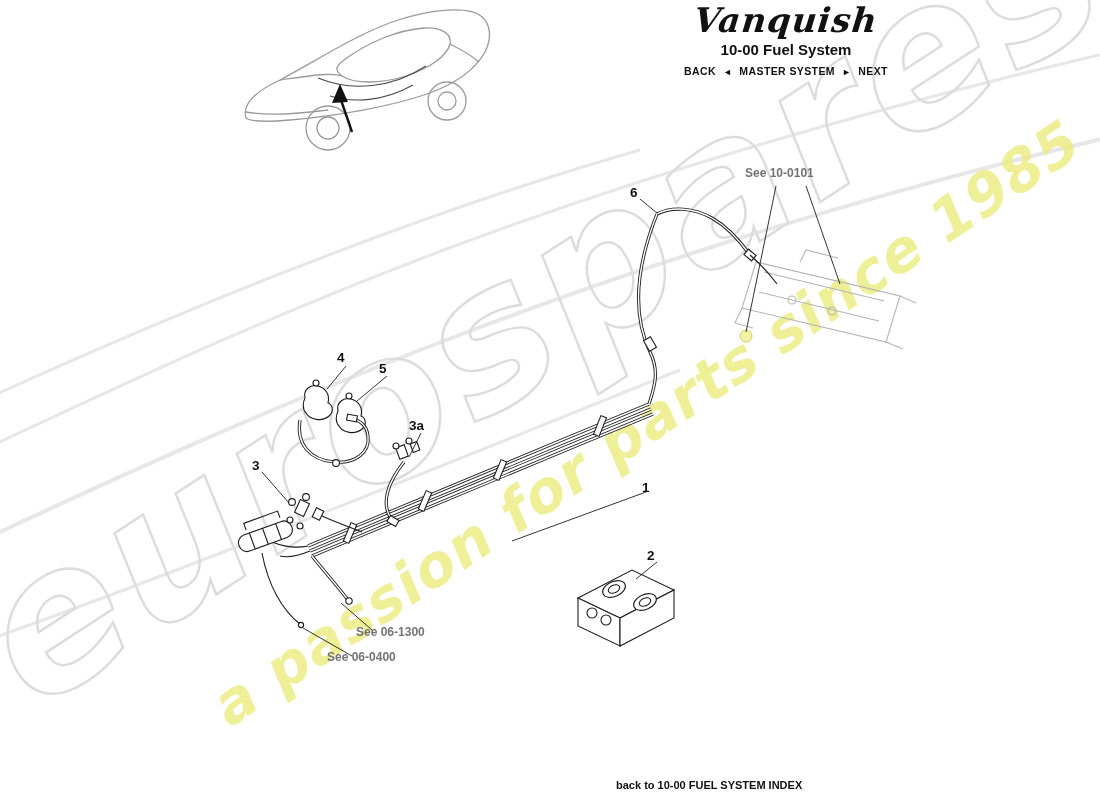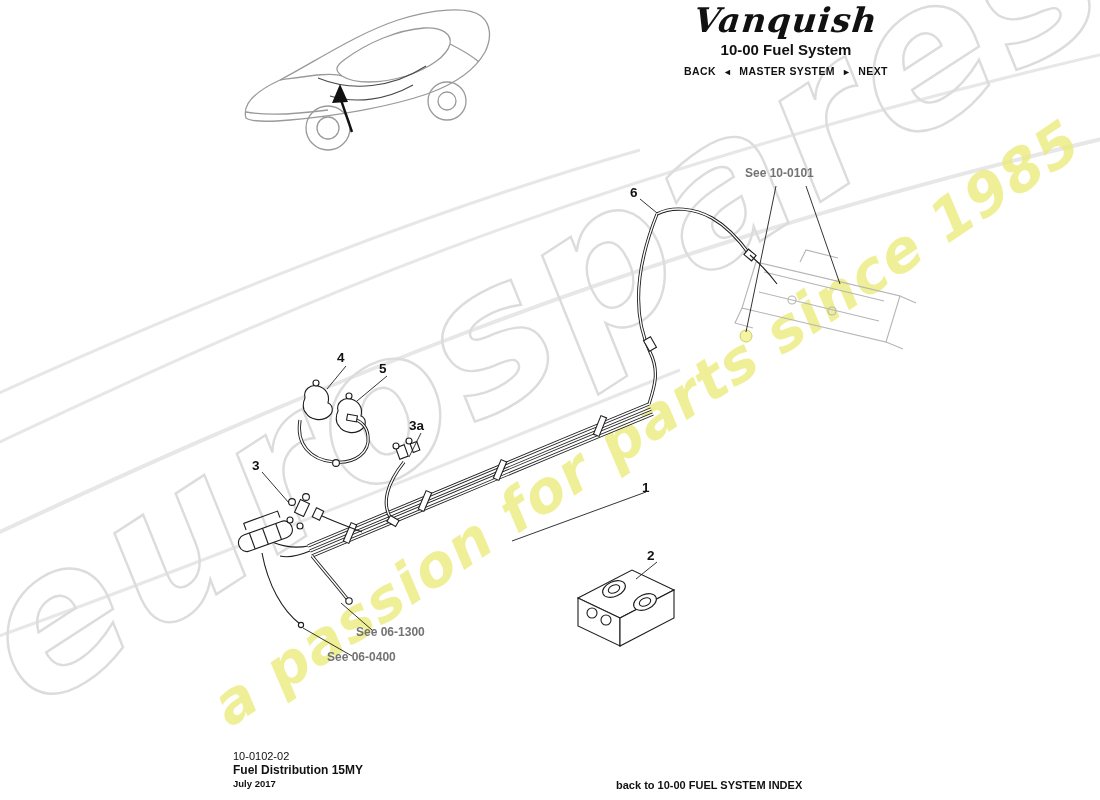--- a/index.html
+++ b/index.html
@@ -224,20 +224,15 @@
   <div class="callout" style="left:379px; top:361px;">5</div>
   <div class="callout" style="left:409px; top:418px;">3a</div>
   <div class="callout" style="left:252px; top:458px;">3</div>
   <div class="callout" style="left:642px; top:480px;">1</div>
   <div class="callout" style="left:647px; top:548px;">2</div>
 
   <div class="ref-label" style="left:745px; top:166px;">See 10-0101</div>
   <div class="ref-label" style="left:356px; top:625px;">See 06-1300</div>
   <div class="ref-label" style="left:327px; top:650px;">See 06-0400</div>
 
-  <div class="footer-left">
-    <div class="doc-number">10-0102-02</div>
-    <div class="doc-title">Fuel Distribution 15MY</div>
-    <div class="doc-date">July 2017</div>
-  </div>
   <div class="footer-right">back to 10-00 FUEL SYSTEM INDEX</div>
 
 </div>
 
 </body></html>

